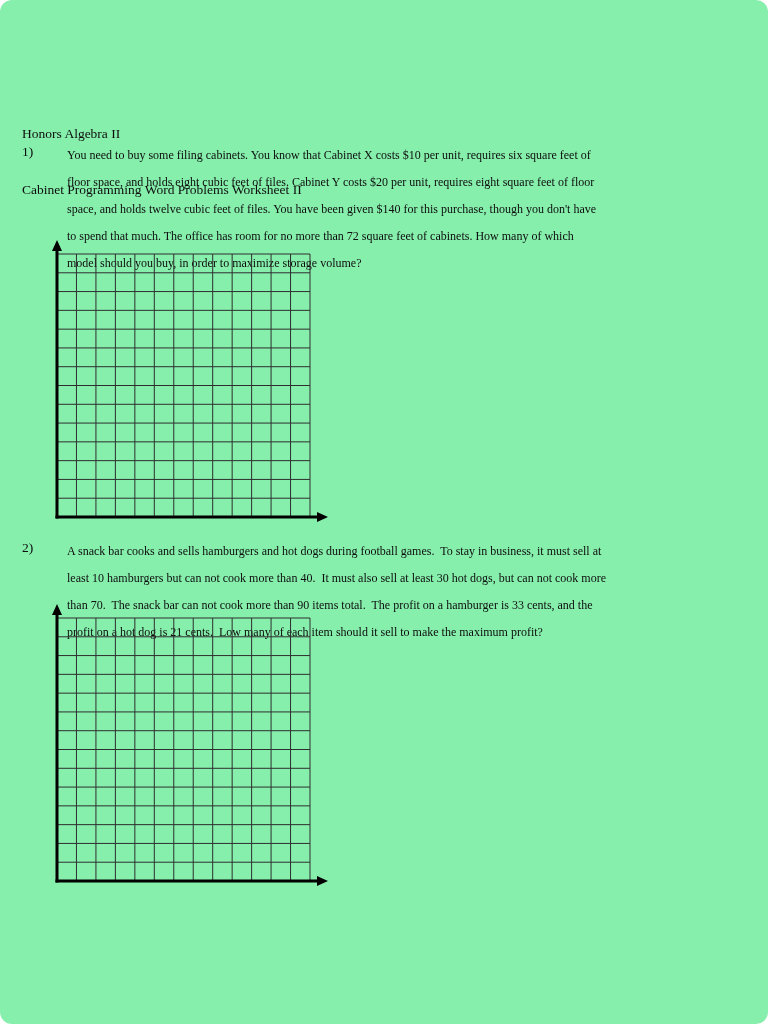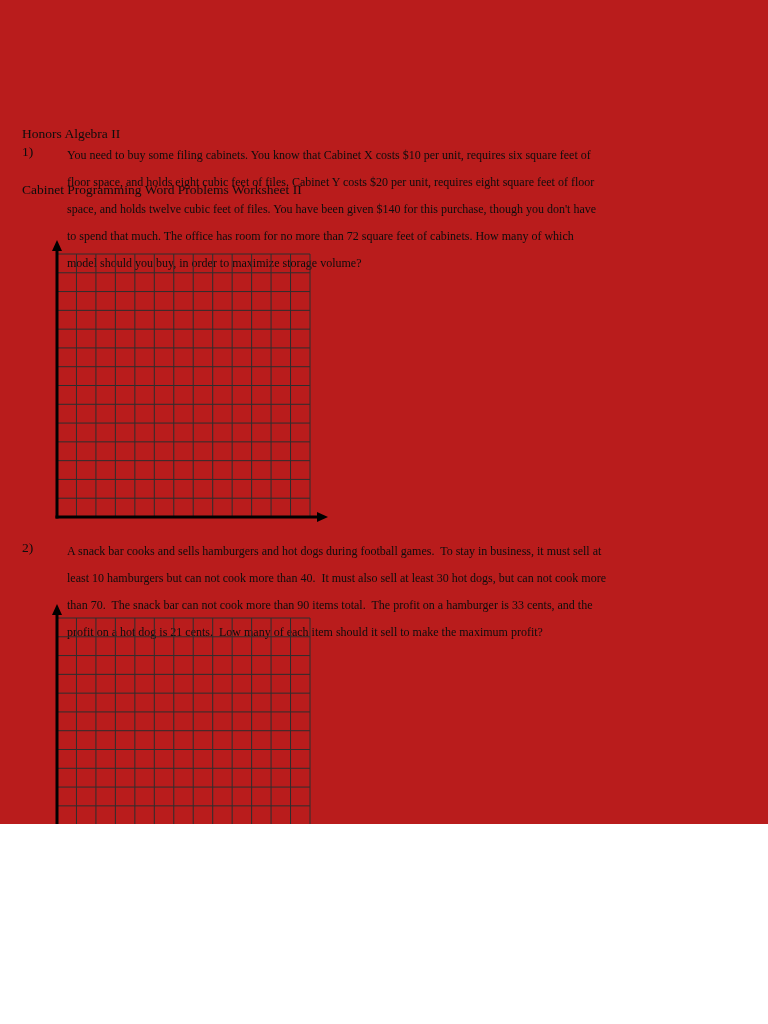--- a/index.html
+++ b/index.html
@@ -4,25 +4,26 @@
 <title>Worksheet</title>
 <style>
   html, body {
     margin: 0;
     padding: 0;
     background: #ffffff;
   }
   .page {
     position: relative;
     width: 768px;
-    height: 824px;
-    background: #b91c1c;
+    height: 1024px;
+    background: #86efac;
     overflow: hidden;
     font-family: "Liberation Serif", "DejaVu Serif", serif;
     color: #0d0d0d;
+    border-radius: 12px;
   }
   .header {
     position: absolute;
     left: 22px;
     top: 88px;
     font-size: 13.5px;
     line-height: 18.5px;
     white-space: pre;
   }
   .problem-number {

